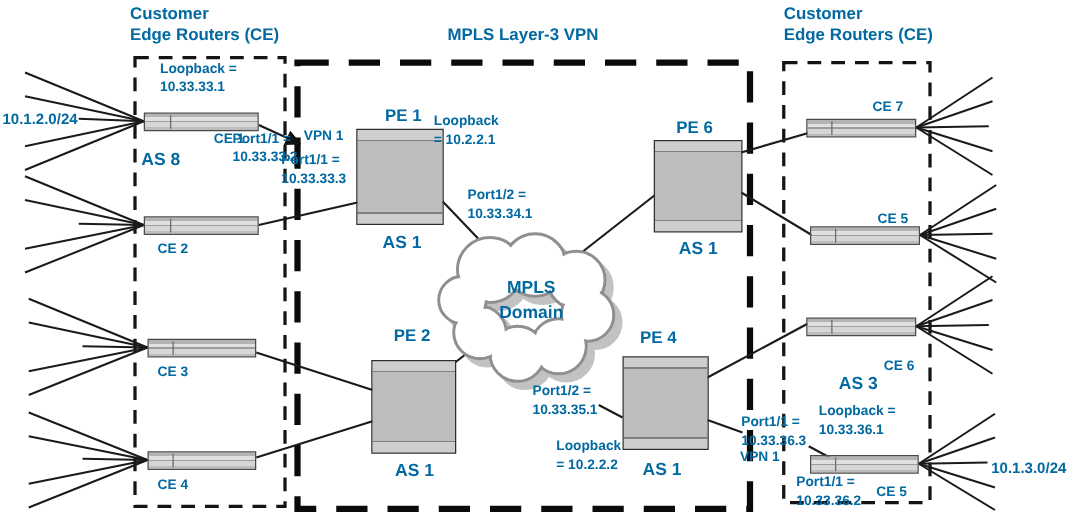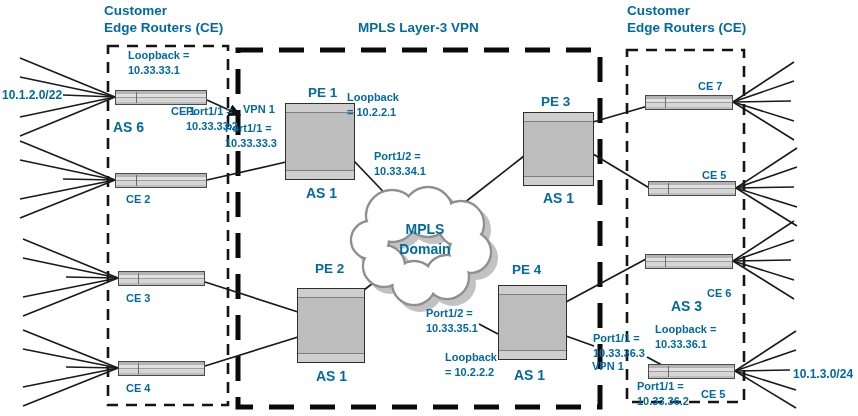--- a/index.html
+++ b/index.html
@@ -150,21 +150,21 @@
       </g>
     </g>
   </svg>
 
   <div class="lbl big" style="left:104px; top:3px;">Customer
 Edge Routers (CE)</div>
   <div class="lbl big" style="left:358px; top:20px;">MPLS Layer-3 VPN</div>
   <div class="lbl big" style="left:627px; top:3px;">Customer
 Edge Routers (CE)</div>
 
-  <div class="lbl net" style="left:2px;  top:88px;">10.1.2.0/22</div>
+  <div class="lbl net" style="left:2px;  top:88px;">10.1.2.0/24</div>
   <div class="lbl net" style="left:793px; top:367px;">10.1.3.0/24</div>
 
   <div class="ce-bar" style="left:115px; top:90px;  width:92px;">
       <div class="ce-tick"></div>
     </div>
   <div class="ce-bar" style="left:115px; top:173px; width:92px;">
       <div class="ce-tick"></div>
     </div>
   <div class="ce-bar" style="left:118px; top:271px; width:87px;">
       <div class="ce-tick"></div>
@@ -189,38 +189,38 @@
   <div class="pe-box" style="left:297px; top:288px; width:68px; height:75px;"></div>
   <div class="pe-box" style="left:523px; top:112px; width:71px; height:74px;"></div>
   <div class="pe-box" style="left:498px; top:285px; width:69px; height:75px;"></div>
 
   <div class="lbl cloud-lbl" style="left:375px; top:220px; width:100px;">MPLS
 Domain</div>
 
   <div class="lbl" style="left:128px; top:48px;">Loopback =
 10.33.33.1</div>
   <div class="lbl" style="left:148px; top:104px;margin-left:23px;">CE 1</div>
-  <div class="lbl as" style="left:113px; top:118px;">AS 6</div>
+  <div class="lbl as" style="left:113px; top:118px;">AS 8</div>
   <div class="lbl" style="left:186px; top:104px;">Port1/1 =
 10.33.33.2</div>
   <div class="lbl" style="left:126px; top:192px;">CE 2</div>
   <div class="lbl" style="left:126px; top:291px;">CE 3</div>
   <div class="lbl" style="left:126px; top:381px;">CE 4</div>
 
   <div class="lbl" style="left:243px; top:102px;">VPN 1</div>
   <div class="lbl" style="left:225px; top:121px;">Port1/1 =
 10.33.33.3</div>
   <div class="lbl big" style="left:308px; top:85px;">PE 1</div>
   <div class="lbl" style="left:347px; top:90px;">Loopback
 = 10.2.2.1</div>
   <div class="lbl as" style="left:306px; top:184px;">AS 1</div>
   <div class="lbl" style="left:374px; top:149px;">Port1/2 =
 10.33.34.1</div>
 
-  <div class="lbl big" style="left:541px; top:94px;">PE 3</div>
+  <div class="lbl big" style="left:541px; top:94px;">PE 6</div>
   <div class="lbl as" style="left:543px; top:189px;">AS 1</div>
 
   <div class="lbl big" style="left:315px; top:261px;">PE 2</div>
   <div class="lbl as" style="left:316px; top:367px;">AS 1</div>
 
   <div class="lbl big" style="left:512px; top:262px;">PE 4</div>
   <div class="lbl" style="left:426px; top:306px;">Port1/2 =
 10.33.35.1</div>
   <div class="lbl" style="left:445px; top:350px;">Loopback
 = 10.2.2.2</div>

